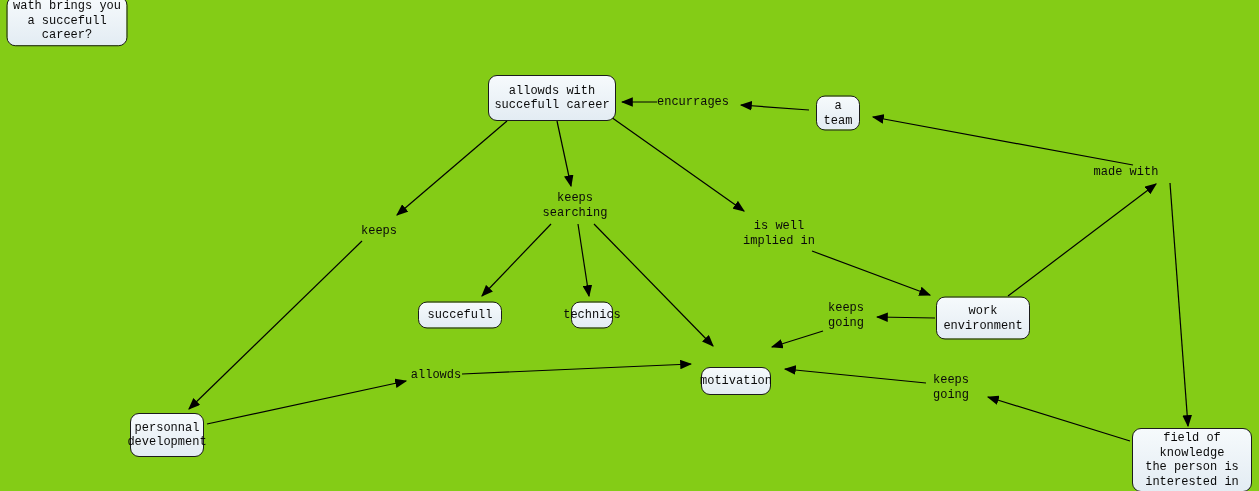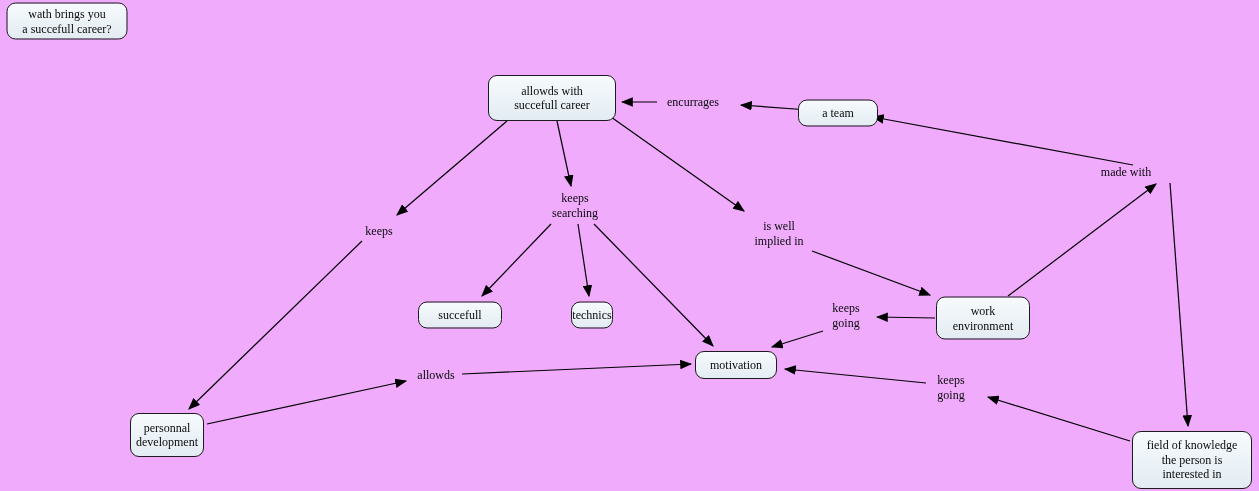--- a/index.html
+++ b/index.html
@@ -1,22 +1,22 @@
 <!DOCTYPE html>
 <html><head>
 <meta charset="utf-8">
 <style>
   html, body { margin: 0; padding: 0; background: #ffffff; }
   .canvas {
     position: relative;
     width: 1259px;
     height: 491px;
-    background: #f0abfc;
+    background: #84cc16;
     overflow: hidden;
-    font-family: Liberation Serif, serif;
+    font-family: Liberation Mono, monospace;
     color: #0a0a0a;
   }
   .edges-layer {
     position: absolute;
     left: 0; top: 0;
     width: 1259px; height: 491px;
   }
   .node {
     position: absolute;
     transform: translate(-50%, -50%);
@@ -74,26 +74,26 @@
         <line x1="926" y1="383" x2="785" y2="369" stroke="#000000" stroke-width="1.2" marker-end="url(#arrowhead)"></line>
         <line x1="207" y1="424" x2="406" y2="381" stroke="#000000" stroke-width="1.2" marker-end="url(#arrowhead)"></line>
         <line x1="462" y1="374" x2="691" y2="364" stroke="#000000" stroke-width="1.2" marker-end="url(#arrowhead)"></line>
       </g>
   </svg>
   <div id="node-layer">
       <div class="node" style="left: 67px; top: 21px; width: 121px; min-height: 37px;"><span>wath brings you
 a succefull career?</span></div>
       <div class="node" style="left: 552px; top: 98px; width: 128px; min-height: 46px;"><span>allowds with
 succefull career</span></div>
-      <div class="node" style="left: 838px; top: 113px; width: 80px; min-height: 27px;"><span>a team</span></div>
+      <div class="node" style="left: 838px; top: 113px; width: 44px; min-height: 27px;"><span>a team</span></div>
       <div class="node" style="left: 460px; top: 315px; width: 84px; min-height: 27px;"><span>succefull</span></div>
       <div class="node" style="left: 592px; top: 315px; width: 42px; min-height: 27px;"><span>technics</span></div>
       <div class="node" style="left: 983px; top: 318px; width: 94px; min-height: 43px; text-align: center;"><span>work
 environment</span></div>
-      <div class="node" style="left: 736px; top: 365px; width: 82px; min-height: 28px;"><span>motivation</span></div>
+      <div class="node" style="left: 736px; top: 381px; width: 70px; min-height: 28px;"><span>motivation</span></div>
       <div class="node" style="left: 159px; top: 435px; width: 74px; min-height: 44px; margin-left: 8px;"><span>personnal
 development</span></div>
       <div class="node" style="left: 1192px; top: 460px; width: 120px; min-height: 58px;"><span>field of knowledge
 the person is
 interested in</span></div>
     </div>
   <div id="label-layer">
       <div class="link-label" style="left: 693px; top: 102px;">encurrages</div>
       <div class="link-label" style="left: 379px; top: 231px;">keeps</div>
       <div class="link-label" style="left: 575px; top: 206px;">keeps

